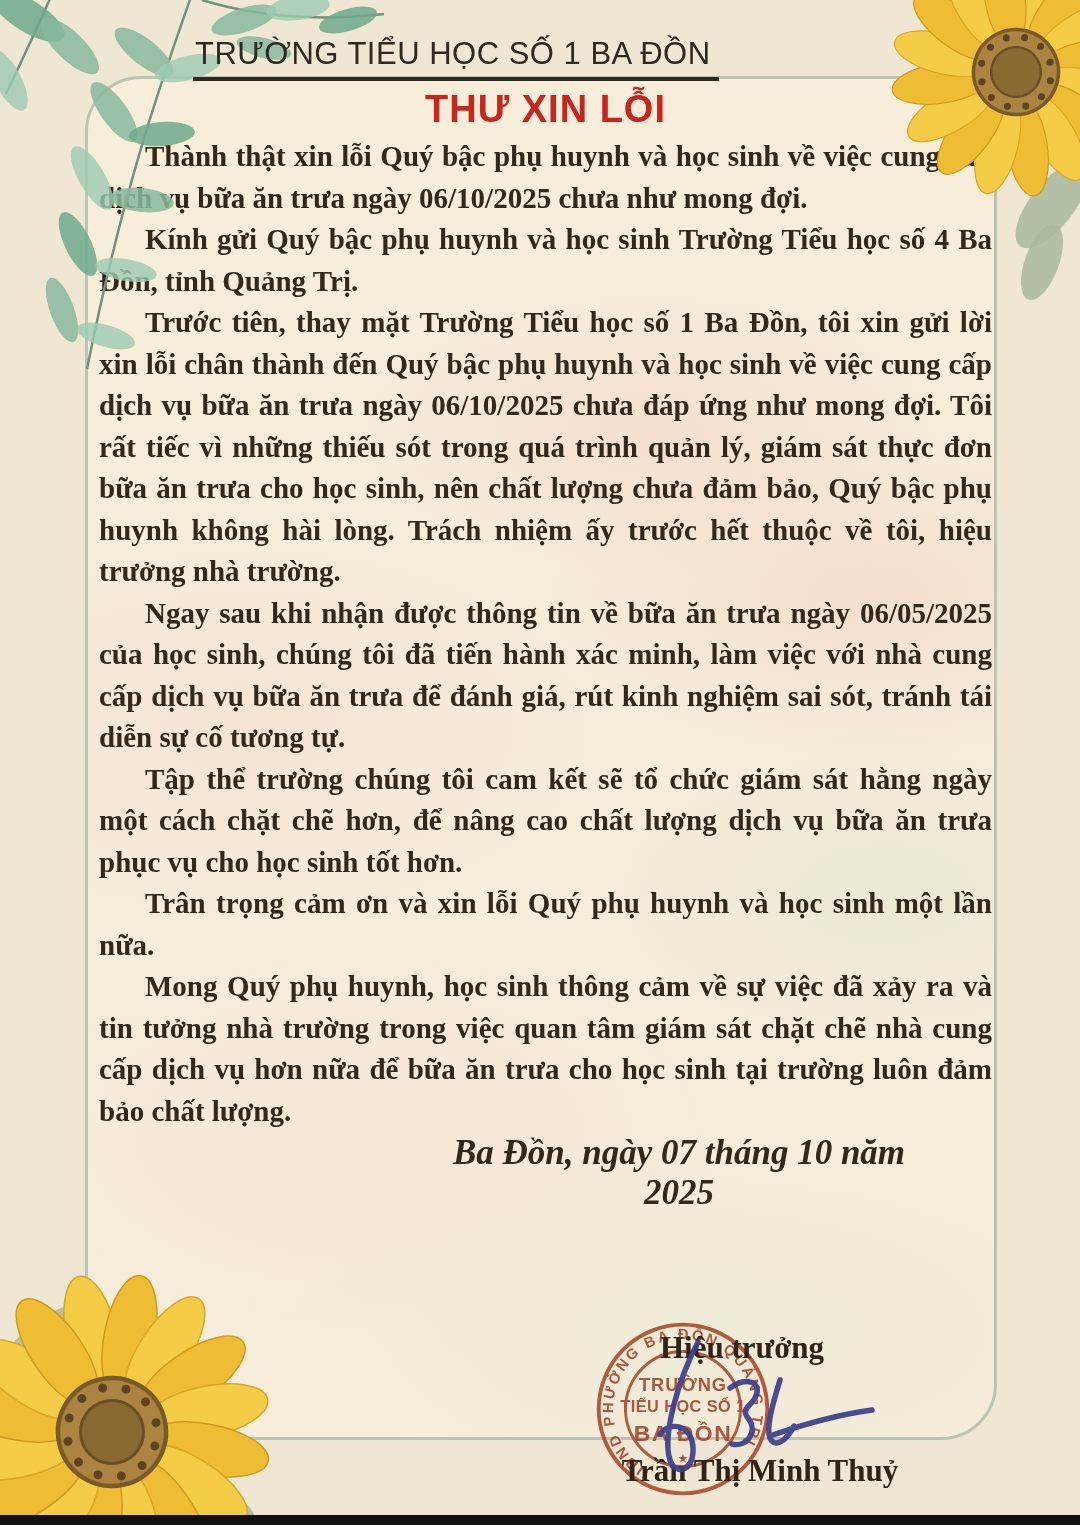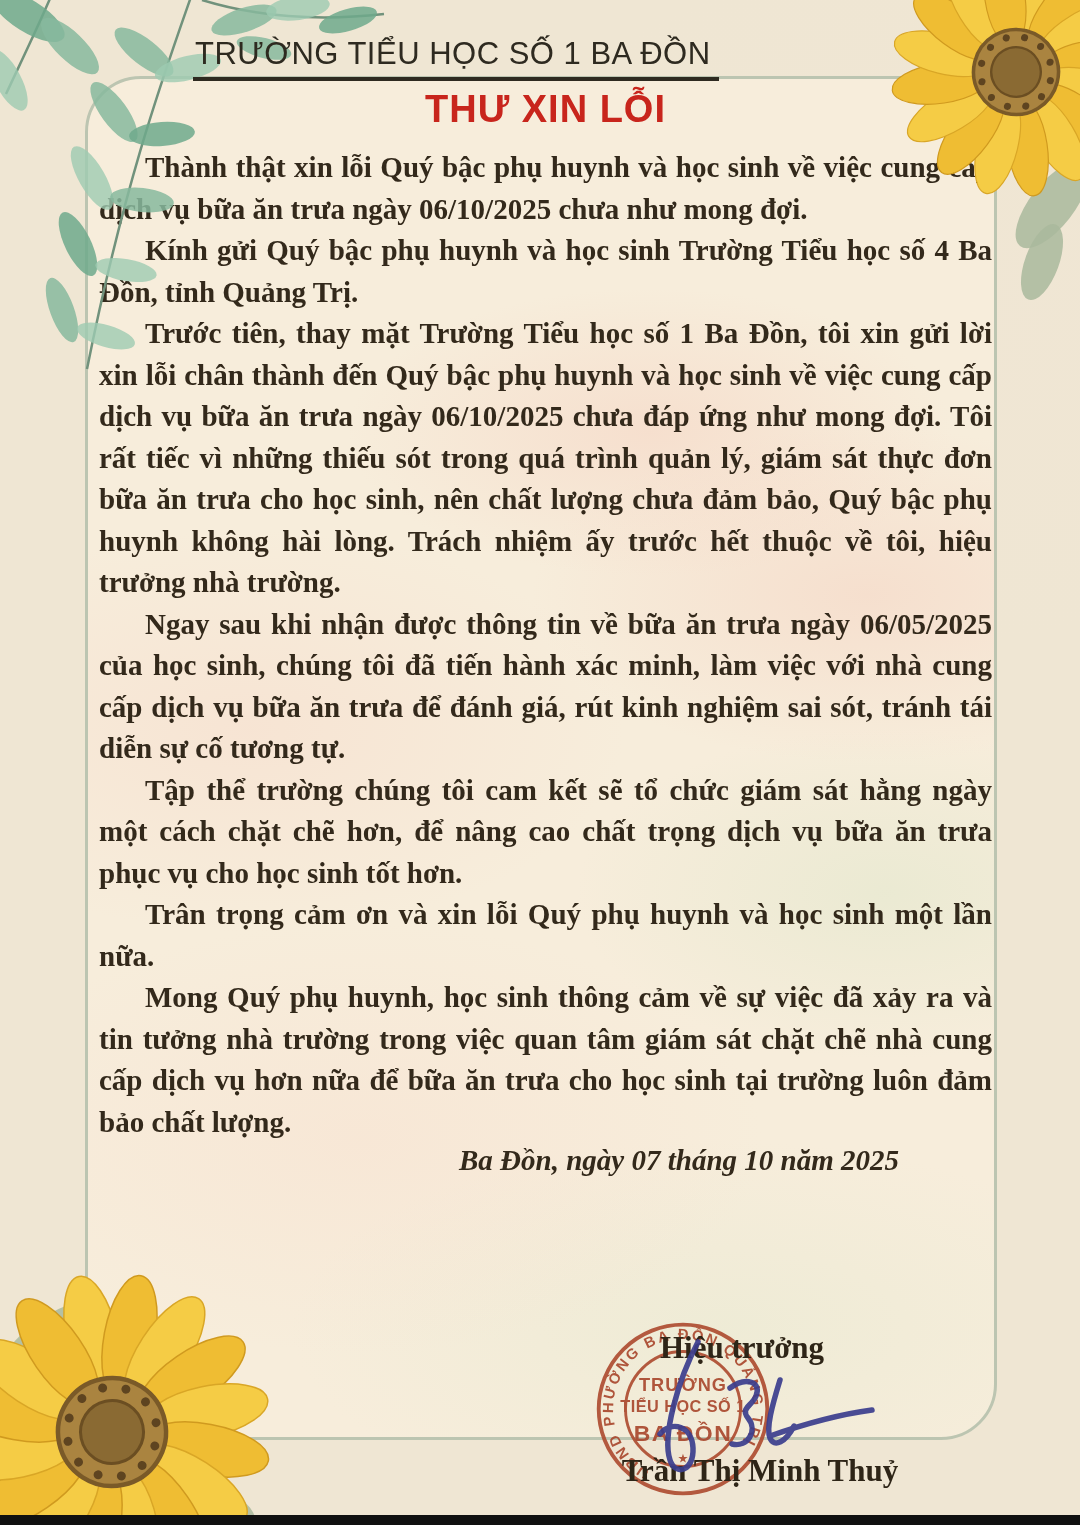--- a/index.html
+++ b/index.html
@@ -17,27 +17,27 @@
           radial-gradient(ellipse 480px 240px at 86% 38%, rgba(244,206,190,.45), transparent 70%),
           radial-gradient(ellipse 430px 230px at 88% 60%, rgba(216,229,198,.40), transparent 72%),
           radial-gradient(ellipse 560px 300px at 30% 78%, rgba(248,222,206,.40), transparent 72%),
           radial-gradient(ellipse 600px 260px at 70% 92%, rgba(222,232,204,.35), transparent 72%),
           #f7eddb;}
   .content{position:absolute;left:14px;right:5px;top:8px;}
   .school-header{position:absolute;left:193px;top:36px;z-index:6;
         font-family:"Liberation Sans",sans-serif;font-weight:400;font-size:31px;
         color:#2e2a20;letter-spacing:.5px;border-bottom:4px solid #2e2a20;
         padding:0 8px 5px 2px;}
-  .title{margin:4px 0 16px 0;text-align:center;color:#c8251c;
+  .title{margin:4px 0 5px 0;text-align:center;color:#c8251c;
         font-family:"Liberation Sans",sans-serif;font-weight:800;
         font-size:38px;letter-spacing:1px;}
   .body p{margin:0;text-indent:46px;text-align:justify;
         font-weight:700;font-size:29px;line-height:41.5px;color:#33291b;}
   .date{margin:1px 0 0 330px;width:500px;text-align:center;
-        font-style:italic;font-weight:700;font-size:29px;color:#33291b;}
+        font-style:italic;font-weight:700;font-size:35px;color:#33291b;}
   .role{position:absolute;left:660px;top:1330px;width:260px;text-align:left;z-index:6;
         font-weight:700;font-size:31px;color:#2e2517;}
   .name{position:absolute;left:560px;top:1453px;width:400px;text-align:center;z-index:6;
         font-weight:700;font-size:31px;color:#2e2517;}
   .stamp{position:absolute;left:592px;top:1318px;z-index:4;opacity:.9;}
   .sig{position:absolute;left:580px;top:1336px;z-index:7;opacity:.92;}
   .deco{position:absolute;z-index:5;}
   .bottom-bar{position:absolute;left:0;bottom:0;width:100%;height:10px;background:#101010;z-index:9;}
   .petal-a{fill:#f5cc45;stroke:#d9a626;stroke-width:1;}
   .petal-b{fill:#efbd33;stroke:#d09a1f;stroke-width:1;}
@@ -57,21 +57,21 @@
   <div class="school-header">TRƯỜNG TIỂU HỌC SỐ 1 BA ĐỒN</div>
 
   <div class="card" style="border:none;background:none;">
     <div class="content">
       <div class="title">THƯ XIN LỖI</div>
       <div class="body">
         <p>Thành thật xin lỗi Quý bậc phụ huynh và học sinh về việc cung cấp dịch vụ bữa ăn trưa ngày 06/10/2025 chưa như mong đợi.</p>
         <p>Kính gửi Quý bậc phụ huynh và học sinh Trường Tiểu học số 4 Ba Đồn, tỉnh Quảng Trị.</p>
         <p>Trước tiên, thay mặt Trường Tiểu học số 1 Ba Đồn, tôi xin gửi lời xin lỗi chân thành đến Quý bậc phụ huynh và học sinh về việc cung cấp dịch vụ bữa ăn trưa ngày 06/10/2025 chưa đáp ứng như mong đợi. Tôi rất tiếc vì những thiếu sót trong quá trình quản lý, giám sát thực đơn bữa ăn trưa cho học sinh, nên chất lượng chưa đảm bảo, Quý bậc phụ huynh không hài lòng. Trách nhiệm ấy trước hết thuộc về tôi, hiệu trưởng nhà trường.</p>
         <p>Ngay sau khi nhận được thông tin về bữa ăn trưa ngày 06/05/2025 của học sinh, chúng tôi đã tiến hành xác minh, làm việc với nhà cung cấp dịch vụ bữa ăn trưa để đánh giá, rút kinh nghiệm sai sót, tránh tái diễn sự cố tương tự.</p>
-        <p>Tập thể trường chúng tôi cam kết sẽ tổ chức giám sát hằng ngày một cách chặt chẽ hơn, để nâng cao chất trọng dịch vụ bữa ăn trưa phục vụ cho học sinh tốt hơn.</p>
+        <p>Tập thể trường chúng tôi cam kết sẽ tổ chức giám sát hằng ngày một cách chặt chẽ hơn, để nâng cao chất lượng dịch vụ bữa ăn trưa phục vụ cho học sinh tốt hơn.</p>
         <p>Trân trọng cảm ơn và xin lỗi Quý phụ huynh và học sinh một lần nữa.</p>
         <p>Mong Quý phụ huynh, học sinh thông cảm về sự việc đã xảy ra và tin tưởng nhà trường trong việc quan tâm giám sát chặt chẽ nhà cung cấp dịch vụ hơn nữa để bữa ăn trưa cho học sinh tại trường luôn đảm bảo chất lượng.</p>
       </div>
       <div class="date">Ba Đồn, ngày 07 tháng 10 năm 2025</div>
     </div>
   </div>
 
   <div class="role">Hiệu trưởng</div>
   <div class="name">Trần Thị Minh Thuỷ</div>
 

